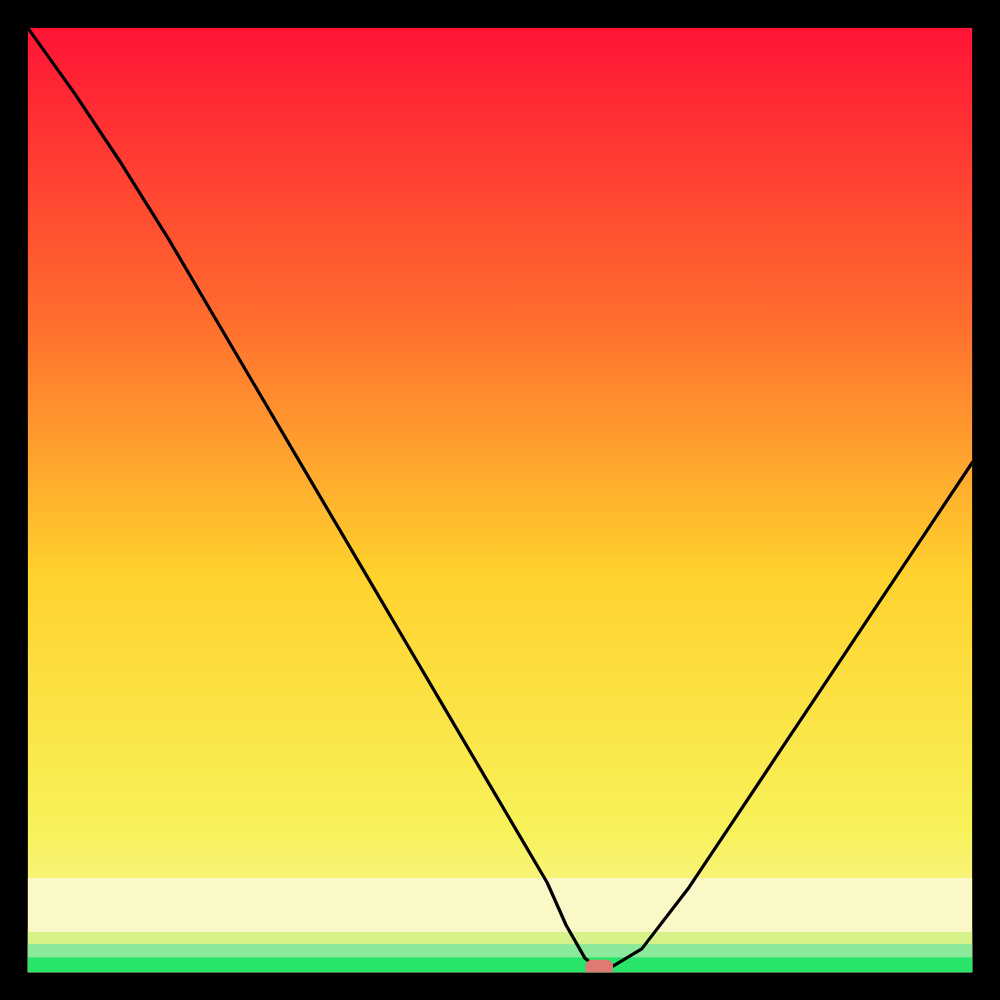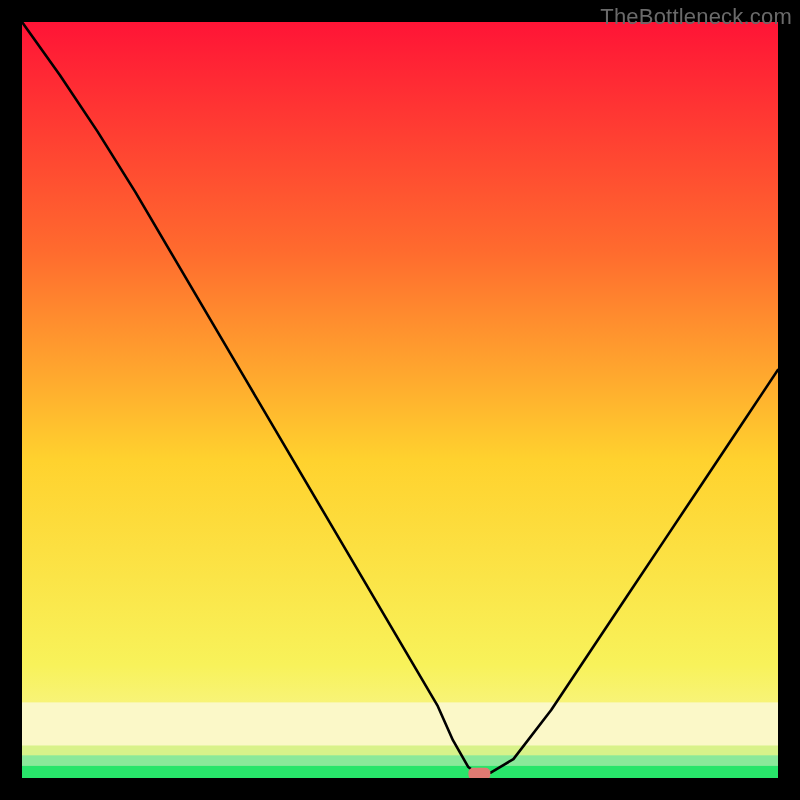--- a/index.html
+++ b/index.html
@@ -54,21 +54,20 @@
   }
   .marker {
     fill: #de7a72;
     stroke: none;
   }
 </style>
 </head>
 <body>
 
 <div class="frame">
-  <div class="watermark">TheBottleneck.com</div>
 
   <div class="plot-wrap">
     <svg class="plot" viewBox="0 0 756 756" preserveAspectRatio="none">
       <defs>
         <linearGradient id="bgGrad" x1="0" y1="0" x2="0" y2="1">
           <stop id="g0" offset="0%" stop-color="#ff1436"></stop>
           <stop id="g1" offset="30%" stop-color="#ff6a2e"></stop>
           <stop id="g2" offset="58%" stop-color="#ffd22e"></stop>
           <stop id="g3" offset="85%" stop-color="#f8f25a"></stop>
           <stop id="g4" offset="100%" stop-color="#f6f6b0"></stop>

